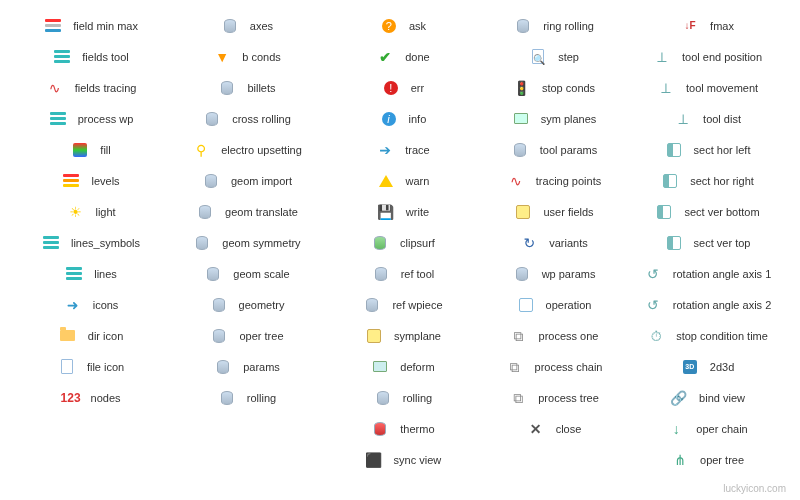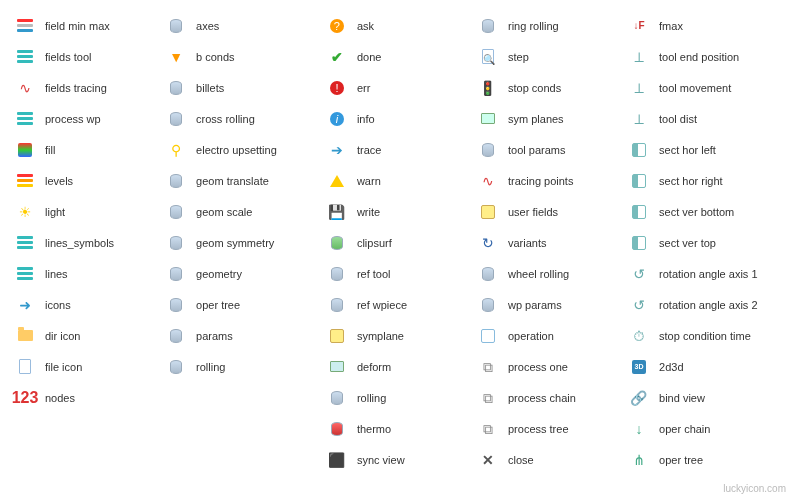--- a/index.html
+++ b/index.html
@@ -14,20 +14,21 @@
     height: 500px;
     position: relative;
   }
   .grid {
     display: flex;
     gap: 0;
   }
   .col {
     display: flex;
     flex-direction: column;
+    align-items: center;
   }
   .col:nth-child(1){ width: 155px; }
   .col:nth-child(2){ width: 165px; }
   .col:nth-child(3){ width: 155px; }
   .col:nth-child(4){ width: 155px; }
   .col:nth-child(5){ width: 160px; }
   .item {
     display: flex;
     align-items: center;
     height: 31px;
@@ -164,21 +165,21 @@
         <span class="lbl">dir icon</span>
       </div>
       <div class="item">
         <span class="ico">
           <div class="page"></div>
         </span>
         <span class="lbl">file icon</span>
       </div>
       <div class="item">
         <span class="ico">
-          <span style="color:#d33;font-size:16px;font-weight:bold">123</span>
+          <span style="color:#d33;font-size:12px;font-weight:bold">123</span>
         </span>
         <span class="lbl">nodes</span>
       </div>
     </div>
   <div class="col">
       <div class="item">
         <span class="ico">
           <div class="cyl"></div>
         </span>
         <span class="lbl">axes</span>
@@ -204,33 +205,39 @@
       <div class="item">
         <span class="ico">
           <span style="color:#fc0">⚲</span>
         </span>
         <span class="lbl">electro upsetting</span>
       </div>
       <div class="item">
         <span class="ico">
           <div class="cyl"></div>
         </span>
+        <span class="lbl">geom import</span>
+      </div>
+      <div class="item">
+        <span class="ico">
+          <div class="cyl"></div>
+        </span>
         <span class="lbl">geom translate</span>
       </div>
       <div class="item">
         <span class="ico">
           <div class="cyl"></div>
         </span>
+        <span class="lbl">geom symmetry</span>
+      </div>
+      <div class="item">
+        <span class="ico">
+          <div class="cyl"></div>
+        </span>
         <span class="lbl">geom scale</span>
-      </div>
-      <div class="item">
-        <span class="ico">
-          <div class="cyl"></div>
-        </span>
-        <span class="lbl">geom symmetry</span>
       </div>
       <div class="item">
         <span class="ico">
           <div class="cyl"></div>
         </span>
         <span class="lbl">geometry</span>
       </div>
       <div class="item">
         <span class="ico">
           <div class="cyl"></div>
@@ -385,26 +392,20 @@
         <span class="ico">
           <div class="sq" style="background:#fe8;border:1px solid #ca5"></div>
         </span>
         <span class="lbl">user fields</span>
       </div>
       <div class="item">
         <span class="ico">
           <span style="color:#36a">↻</span>
         </span>
         <span class="lbl">variants</span>
-      </div>
-      <div class="item">
-        <span class="ico">
-          <div class="cyl"></div>
-        </span>
-        <span class="lbl">wheel rolling</span>
       </div>
       <div class="item">
         <span class="ico">
           <div class="cyl"></div>
         </span>
         <span class="lbl">wp params</span>
       </div>
       <div class="item">
         <span class="ico">
           <div class="sq" style="border:1px solid #8bd;background:#fff"></div>

